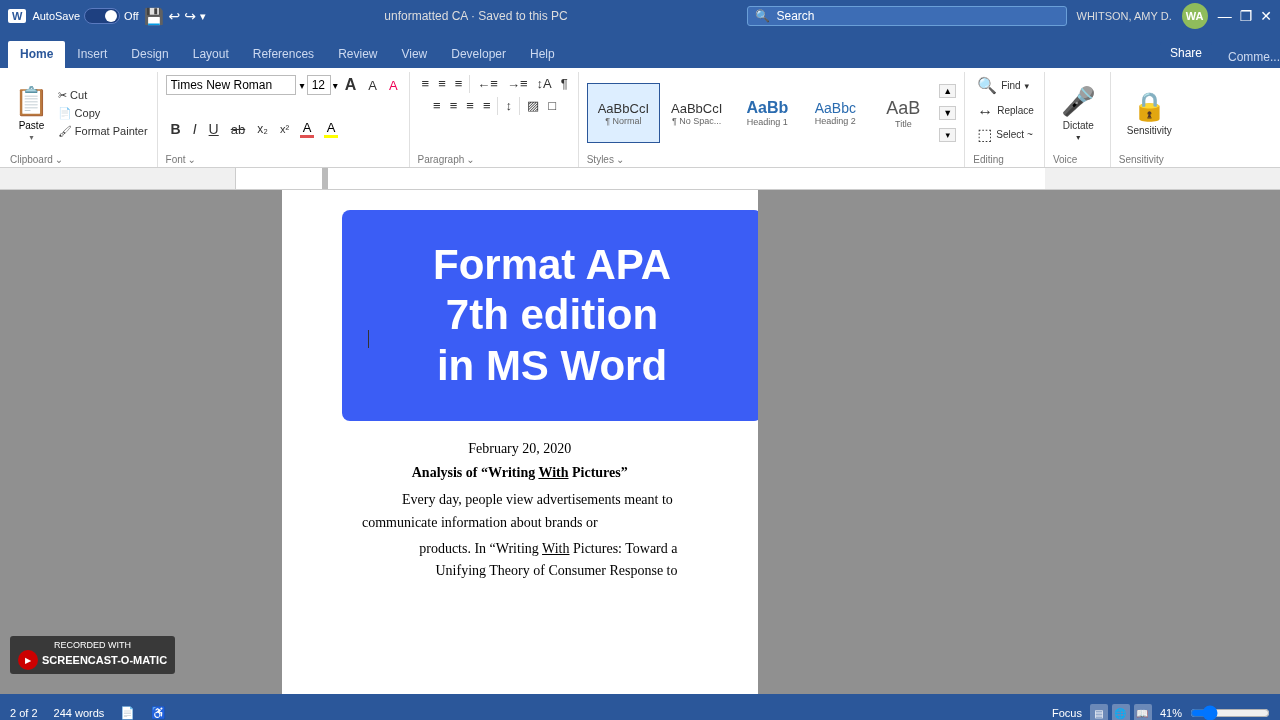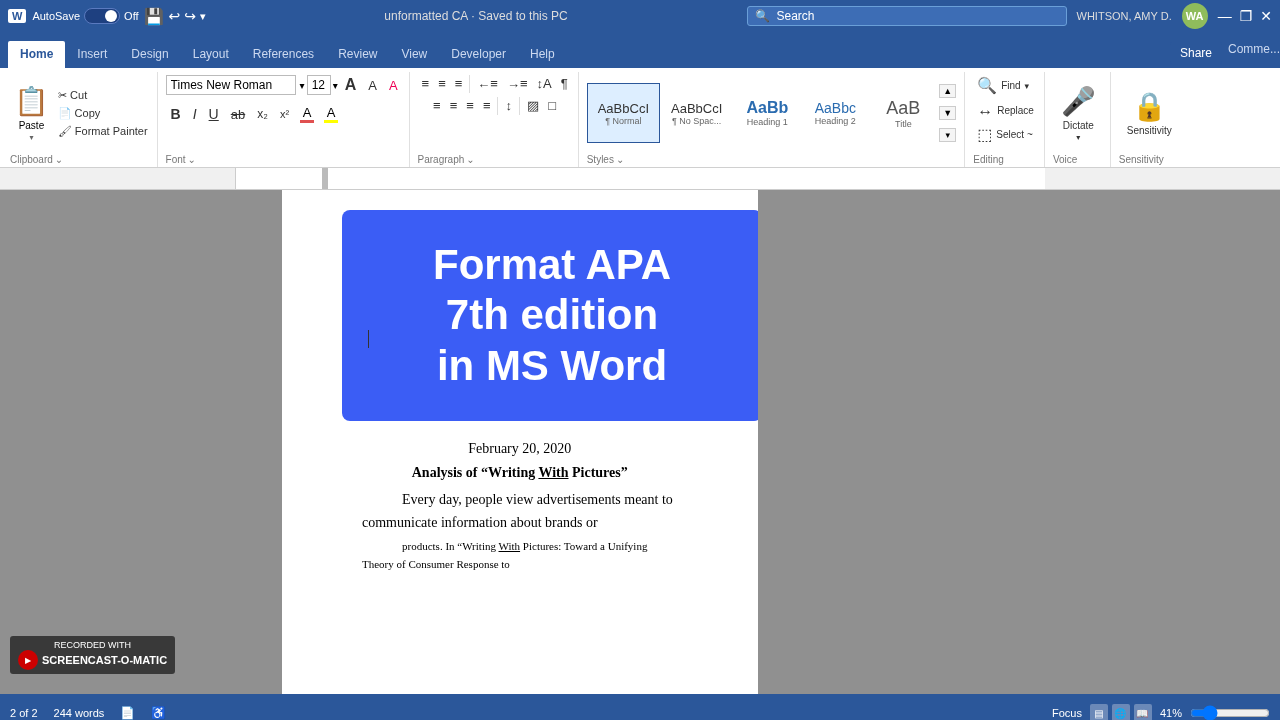--- a/index.html
+++ b/index.html
@@ -257,21 +257,21 @@
 <div class="ribbon-tabs">
   <div class="ribbon-tab" style="background:white;color:#2b579a;font-weight:600;border-radius:2px 2px 0 0;padding:6px 12px 7px;">Home</div>
   <div class="ribbon-tab">Insert</div>
   <div class="ribbon-tab">Design</div>
   <div class="ribbon-tab">Layout</div>
   <div class="ribbon-tab">References</div>
   <div class="ribbon-tab">Review</div>
   <div class="ribbon-tab">View</div>
   <div class="ribbon-tab">Developer</div>
   <div class="ribbon-tab">Help</div>
-  <div style="margin-left:auto;display:flex;gap:6px;padding-bottom:4px;">
+  <div style="margin-left:auto;display:flex;align-items:flex-end;gap:16px;padding-bottom:4px;">
     <button class="share-btn">Share</button>
     <span style="color:#ccd9f0;font-size:12px;cursor:pointer;">Comme...</span>
   </div>
 </div>
 
 <div class="ribbon">
 
   <div class="ribbon-group">
     <div class="ribbon-group-content">
       <div class="clipboard-btn">
@@ -293,21 +293,21 @@
           <span>Format Painter</span>
         </div>
       </div>
     </div>
     <div class="ribbon-group-label section-label">
       Clipboard <span>⌄</span>
     </div>
   </div>
 
   <div class="ribbon-group">
-    <div class="ribbon-group-content" style="flex-direction:column;align-items:flex-start;gap:5px;">
+    <div class="ribbon-group-content" style="flex-direction:column;align-items:flex-start;gap:20px;">
       <div class="font-row">
         <div class="font-selector">
           <input class="font-name-box" value="Times New Roman" style="border: 1px solid rgb(187, 187, 187); padding: 2px 4px; font-size: 12px; width: 130px;">
           <span style="cursor:pointer;font-size:10px;margin-left:2px;">▾</span>
         </div>
         <div style="display:flex;align-items:center;gap:2px;">
           <input class="font-size-box" value="12" style="border: 1px solid rgb(187, 187, 187); padding: 2px 4px; font-size: 12px; width: 24px;">
           <span style="cursor:pointer;font-size:10px;">▾</span>
           <button class="font-format-btn" style="font-size:16px;font-weight:bold;">A</button>
           <button class="font-format-btn" style="font-size:13px;">A</button>
@@ -463,21 +463,21 @@
           <div class="title-block-text">Format APA<br>7th edition<br>in MS Word</div>
         </div>
       </div>
 
       <div class="doc-body">
         <div class="doc-center" style="font-family:'Times New Roman',Times,serif;font-size:14px;margin-bottom:8px;">February 20, 2020</div>
         <div class="doc-center doc-bold" style="font-family:'Times New Roman',Times,serif;font-size:14px;margin-bottom:8px;">
           Analysis of “Writing <span class="doc-underline">With</span> Pictures”
         </div>
         <div class="doc-para" style="font-family:'Times New Roman',Times,serif;font-size:14px;">Every day, people view advertisements meant to communicate information about brands or</div>
-        <div class="doc-para" style="font-family:'Times New Roman',Times,serif;font-size:11px;">products. In “Writing <span class="doc-underline">With</span> Pictures: Toward a Unifying Theory of Consumer Response to</div>
+        <div class="doc-para" style="font-family:'Times New Roman',Times,serif;font-size:14px;text-align:right;">products. In “Writing <span class="doc-underline">With</span> Pictures: Toward a Unifying Theory of Consumer Response to</div>
       </div>
     </div>
   </div>
 
   <div class="right-margin"></div>
 </div>
 
 <div class="status-bar">
   <div class="status-left">
     <span>2 of 2</span>

